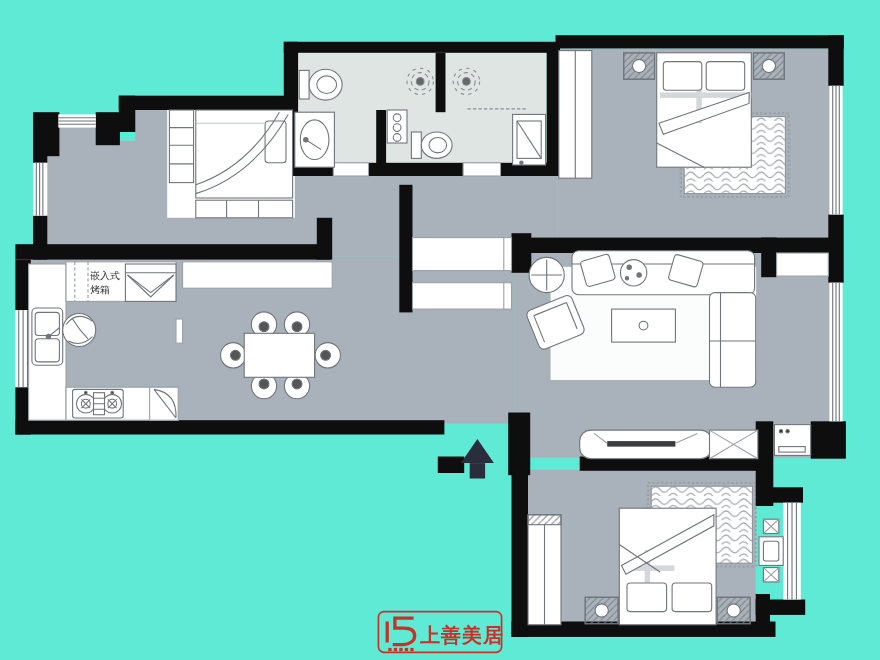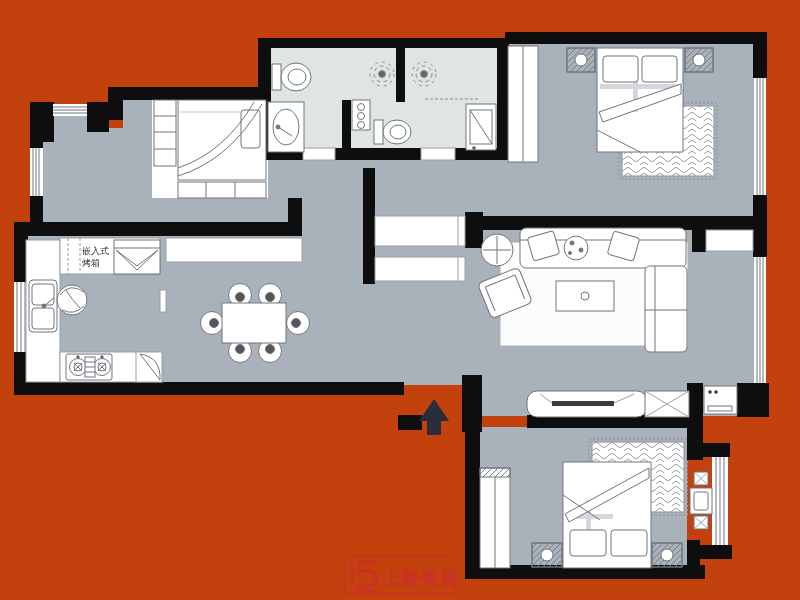--- a/index.html
+++ b/index.html
@@ -1,16 +1,16 @@
 <!DOCTYPE html>
 <html><head>
 <meta charset="utf-8">
 <style>
   html,body{margin:0;padding:0;background:#ffffff;}
-  #stage{position:relative;width:800px;height:600px;background:#c2410c;overflow:hidden;
+  #stage{position:relative;width:800px;height:600px;background:#5eead4;overflow:hidden;
          font-family:"DejaVu Sans","Liberation Sans",sans-serif;}
   svg{display:block}
   text{font-family:"DejaVu Sans","Liberation Sans",sans-serif;}
   .oven-label{font-size:9px;fill:#2a2a2a;}
   .logo-text{font-size:18px;font-weight:bold;fill:#cb2f27;letter-spacing:1px;}
 </style>
 </head>
 <body>
 
 <div id="stage">

